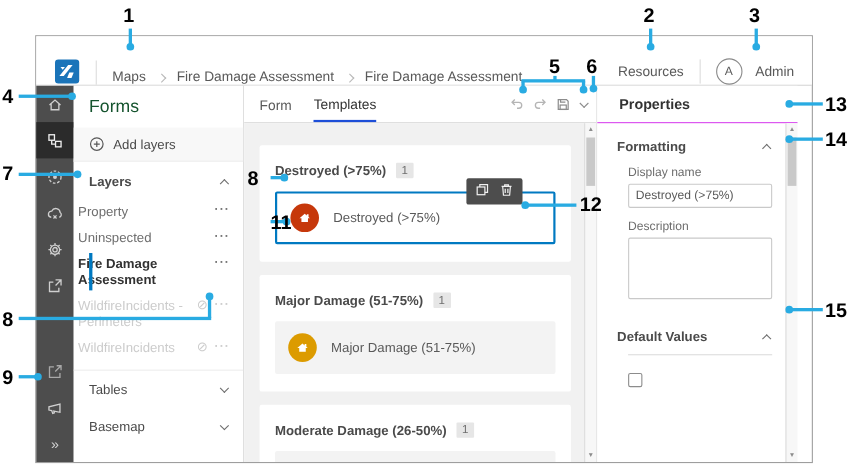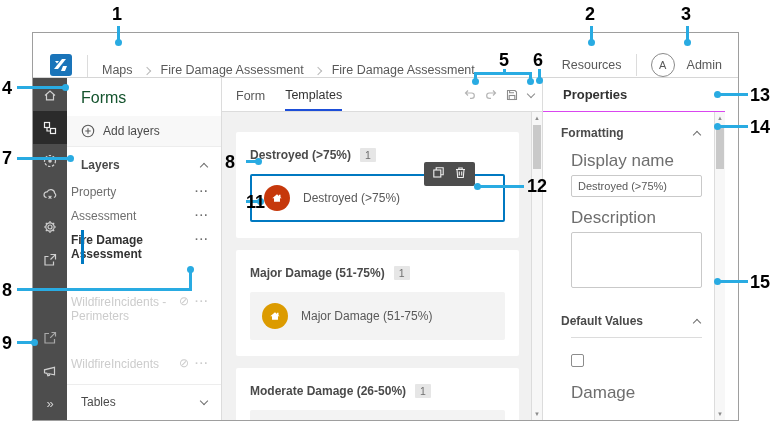--- a/index.html
+++ b/index.html
@@ -42,21 +42,21 @@
             background:#F8F8F8; border-bottom:1px solid #EDEDED; }
   .sec-row { display:flex; align-items:center; justify-content:space-between; padding:11px 14px 8px; color:#4A4A4A; font-weight:600; font-size:12px; }
   .chev { width:6px; height:6px; border-right:1.4px solid #6E6E6E; border-bottom:1.4px solid #6E6E6E; display:inline-block; }
   .chev.up { transform:rotate(-135deg); margin-top:3px; }
   .chev.down { transform:rotate(45deg); margin-bottom:2px; }
   .lyr { display:flex; align-items:flex-start; padding:5px 12px 5px 4px; color:#6E6E6E; position:relative; line-height:14px; }
   .lyr .nm { flex:1; padding-right:4px; }
   .dots { color:#6E6E6E; font-weight:bold; letter-spacing:1px; font-size:11px; line-height:13px; }
   .lyr.sel { color:#323232; font-weight:600; }
   .lyr.sel::before { content:""; position:absolute; left:14px; top:2px; bottom:2px; width:3px; background:#0079C1; }
-  .lyr.dis { color:#CCCCCC;margin-top:24px; }
+  .lyr.dis { color:#CCCCCC; }
   .lyr.dis .dots { color:#CCCCCC; }
   .noicon { font-size:12px; color:#CCCCCC; margin-right:6px; line-height:13px; }
   .fp-foot { border-top:1px solid #EDEDED; margin-top:8px; }
   .foot-row { display:flex; align-items:center; justify-content:space-between; padding:10px 14px; color:#4A4A4A; }
 
   
   .cp { width:321px; position:relative; background:#fff; border-right:1px solid #DCDCDC; }
   .cp-hdr { height:34px; display:flex; align-items:center; padding:0 8px 0 14px; border-bottom:1px solid #DCDCDC; background:#fff; }
   .tab { font-size:12.5px; color:#595959; margin-right:20px; padding:9px 0 7px; cursor:pointer; }
   .tab.active { color:#323232; border-bottom:2px solid #1d4ed8; }
@@ -80,21 +80,21 @@
   .sbv .ar.up { top:1px; } .sbv .ar.dn { bottom:1px; }
   .sbv .thumb { position:absolute; left:1px; right:1px; top:13px; height:44px; background:#C9C9C9; }
 
   
   .pp { width:182px; position:relative; background:#fff; }
   .pp-hdr { height:34px; display:flex; align-items:center; padding:0 20px; font-size:13px; font-weight:bold;
             color:#323232; border-bottom:1px solid #d946ef; }
   .pp-body { position:absolute; top:34px; left:0; right:11px; bottom:0; overflow:hidden; padding:14px 12px 0 18px; }
   .psec { display:flex; align-items:center; justify-content:space-between; font-size:12px; font-weight:600; color:#4A4A4A; padding-right:2px; }
   .psub { padding-left:10px; }
-  .plabel { font-size:17px; color:#6E6E6E; margin:11px 0 4px; }
+  .plabel { font-size:11px; color:#6E6E6E; margin:11px 0 4px; }
   .pinput { width:100%; height:22px; border:1px solid #C9C9C9; border-radius:2px; font-size:11px; color:#595959;
             padding:0 6px; background:#fff; font-family:"Liberation Sans",sans-serif; }
   .ptext { width:100%; height:56px; border:1px solid #C9C9C9; border-radius:2px; resize:none; background:#fff; }
   .pfind { display:flex; align-items:center; gap:8px; color:#9B9B9B; font-size:11.5px; margin:14px 0 0 10px; }
   .phr { border-bottom:1px solid #DCDCDC; margin:9px 0 0 10px; }
   .pchk { display:flex; align-items:center; gap:8px; margin:16px 0 0 10px; font-size:11px; color:#595959; }
   .chkbox { width:13px; height:13px; border:1px solid #8C8C8C; border-radius:2px; background:#fff; flex:0 0 auto; }
   .dv-gap { margin-top:22px; }
 
   
@@ -201,21 +201,21 @@
         </div>
         <div class="sec-row">
           <span>Layers</span>
           <span class="chev up"></span>
         </div>
         <div class="lyr">
           <span class="nm">Property</span>
           <span class="dots">···</span>
         </div>
         <div class="lyr">
-          <span class="nm">Assessment</span>
+          <span class="nm">Uninspected</span>
           <span class="dots">···</span>
         </div>
         <div class="lyr sel">
           <span class="nm">Fire Damage Assessment</span>
           <span class="dots">···</span>
         </div>
         <div class="lyr dis">
           <span class="nm">WildfireIncidents - Perimeters</span>
           <span class="noicon">⊘</span>
           <span class="dots">···</span>
@@ -345,24 +345,20 @@
           </div>
 
           <div class="psec dv-gap">
             <span>Default Values</span>
             <span class="chev up"></span>
           </div>
           <div class="phr"></div>
           <div class="pchk">
             <span class="chkbox"></span>
           </div>
-          <div class="psub">
-            <div class="plabel" style="margin-top:16px;">Damage</div>
-
-          </div>
         </div>
         <div class="sbv">
           <div class="ar up">▲</div>
           <div class="thumb"></div>
           <div class="ar dn">▼</div>
         </div>
       </div>
 
     </div>
   </div>

